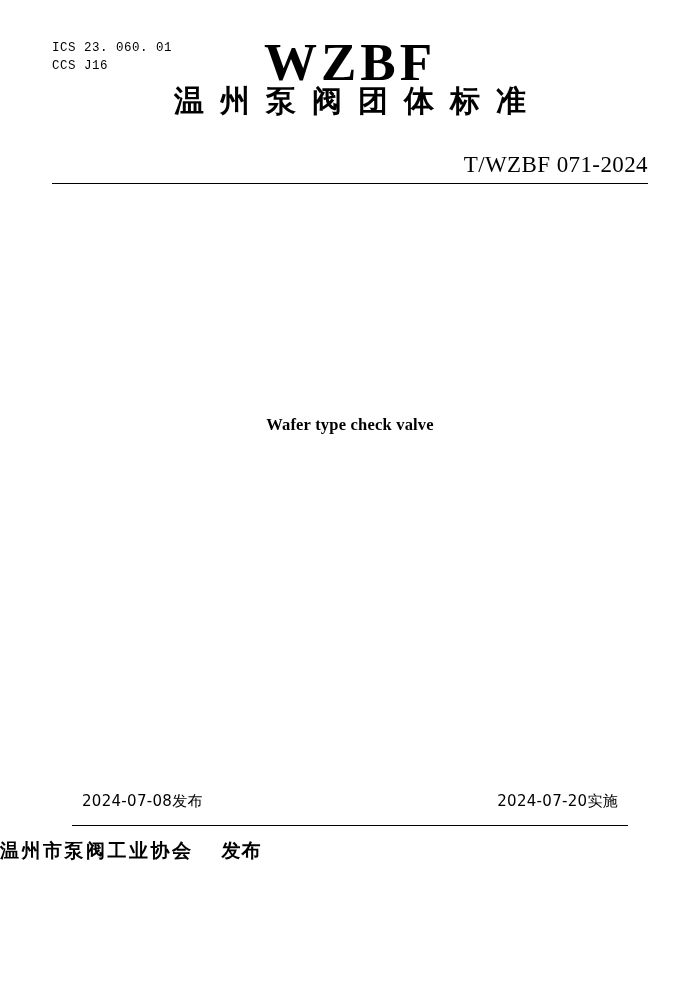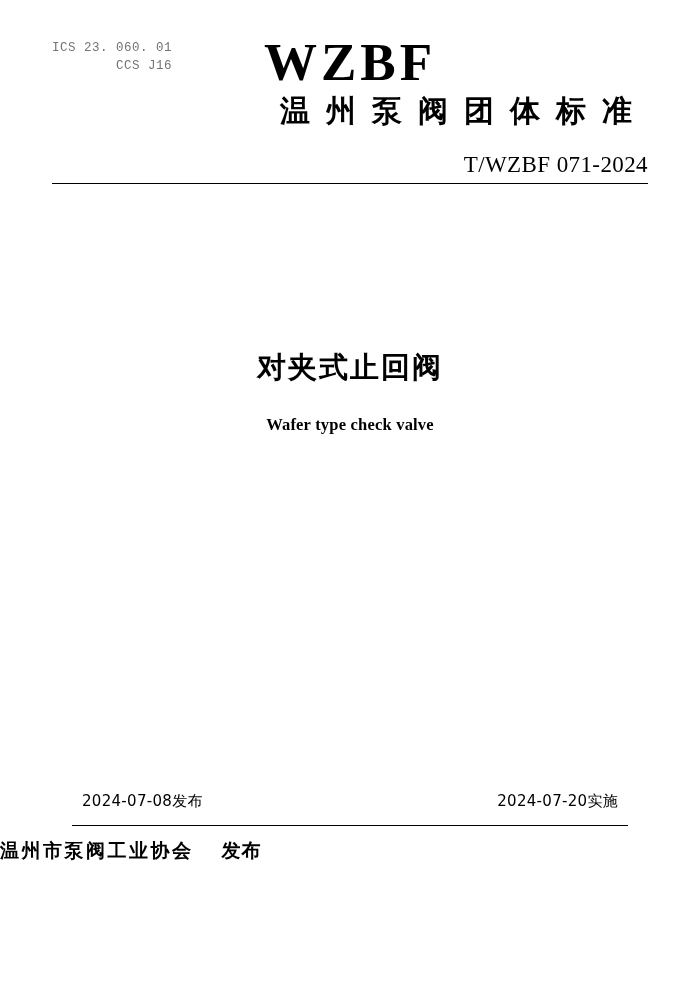--- a/index.html
+++ b/index.html
@@ -33,44 +33,43 @@
   }
 
   .ics-block {
     position: absolute;
     left: 0;
     top: 5px;
     font-family: "Liberation Mono", monospace;
     font-size: 12.5px;
     line-height: 18px;
     letter-spacing: 0.5px;
-    color: #737373;
+    color: #000000;
     white-space: nowrap;
-    text-align: right;
   }
 
   .wzbf-logo {
     position: absolute;
     left: 0;
     top: 0;
     width: 596px;
     text-align: center;
     font-family: "Liberation Serif", serif;
     font-weight: bold;
     font-size: 53px;
     letter-spacing: 4px;
     line-height: 56px;
   }
 
   .std-title {
     position: absolute;
     left: 0;
-    top: 56px;
-    width: 596px;
-    text-align: right;
+    top: 46px;
+    width: 596px;
+    text-align: center;
     font-family: "DejaVu Sans", sans-serif;
     font-weight: bold;
     font-size: 30px;
     line-height: 42px;
     letter-spacing: 16px;
     text-indent: 16px;
   }
 
   .std-number {
     position: absolute;
@@ -182,21 +181,20 @@
     <div class="wzbf-logo">WZBF</div>
 
     <div class="std-title">温州泵阀团体标准</div>
 
     <div class="std-number">T/WZBF 071-2024</div>
 
   </div>
 
   <div class="header-rule"></div>
 
-  <div class="doc-title-cn">对夹式止回阀</div>
   <div class="doc-title-en">Wafer type check valve</div>
 
   <div class="footer-dates">
     <div class="date-issue">2024-07-08发布</div>
     <div class="date-impl">2024-07-20实施</div>
   </div>
 
   <div class="footer-rule"></div>
 
   <div class="publisher-line">

